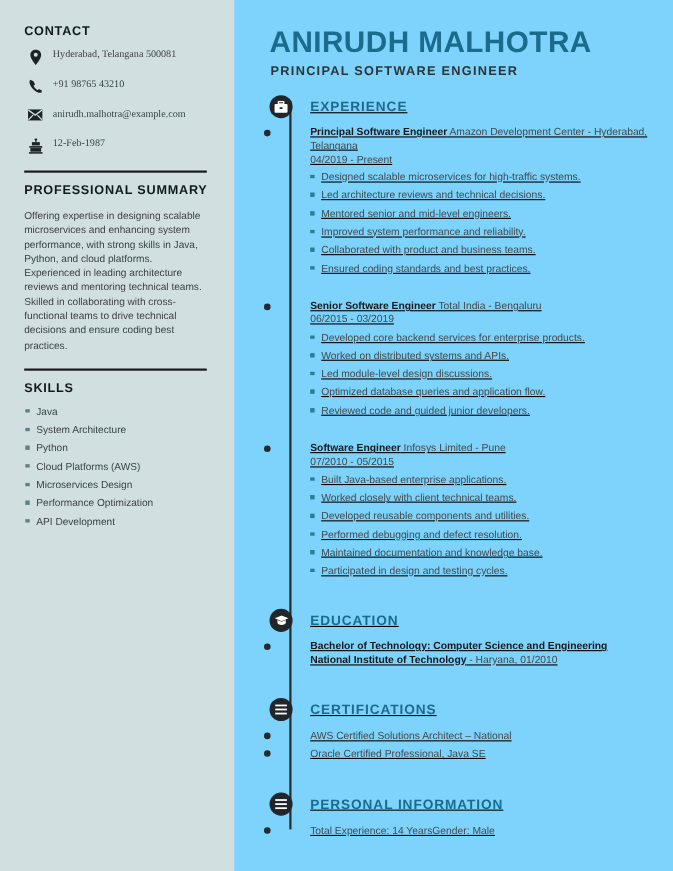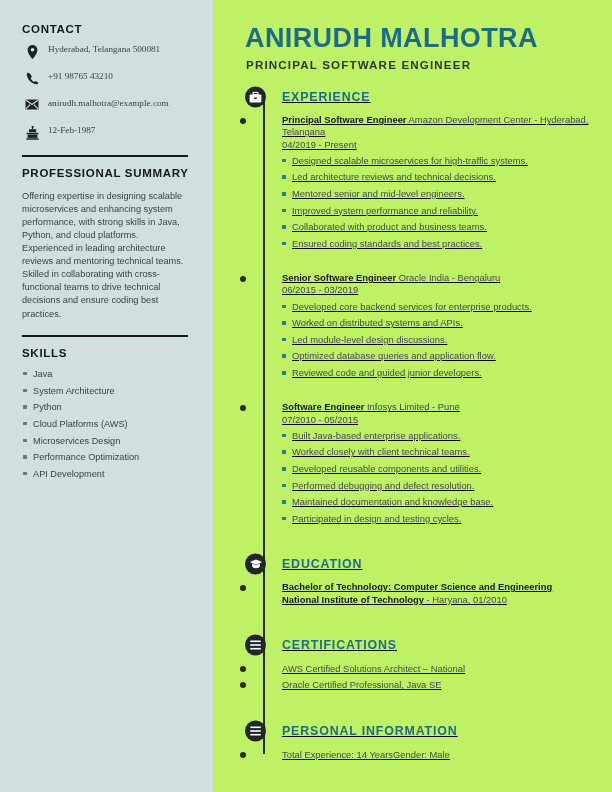--- a/index.html
+++ b/index.html
@@ -10,21 +10,21 @@
     width: 612px;
     height: 792px;
     background: #ffffff;
     font-family: "Liberation Sans", sans-serif;
     overflow: hidden;
   }
   .page {
     position: relative;
     width: 612px;
     height: 792px;
-    background: #bef264;
+    background: #7dd3fc;
     box-sizing: border-box;
   }
 
   
   .sidebar {
     position: absolute;
     left: 0;
     top: 0;
     width: 213px;
     height: 792px;
@@ -374,21 +374,21 @@
             <li>Improved system performance and reliability.</li>
             <li>Collaborated with product and business teams.</li>
             <li>Ensured coding standards and best practices.</li>
           </ul>
         </div>
 
         <div class="spacer-md"></div>
 
         <div class="entry">
           <span class="entry-dot"></span>
-          <div class="entry-head"><span class="role">Senior Software Engineer</span><span> Oracle India - Bengaluru</span></div>
+          <div class="entry-head"><span class="role">Senior Software Engineer</span><span> Total India - Bengaluru</span></div>
           <div class="entry-dates">06/2015 - 03/2019</div>
           <ul class="bullets">
             <li>Developed core backend services for enterprise products.</li>
             <li>Worked on distributed systems and APIs.</li>
             <li>Led module-level design discussions.</li>
             <li>Optimized database queries and application flow.</li>
             <li>Reviewed code and guided junior developers.</li>
           </ul>
         </div>
 

